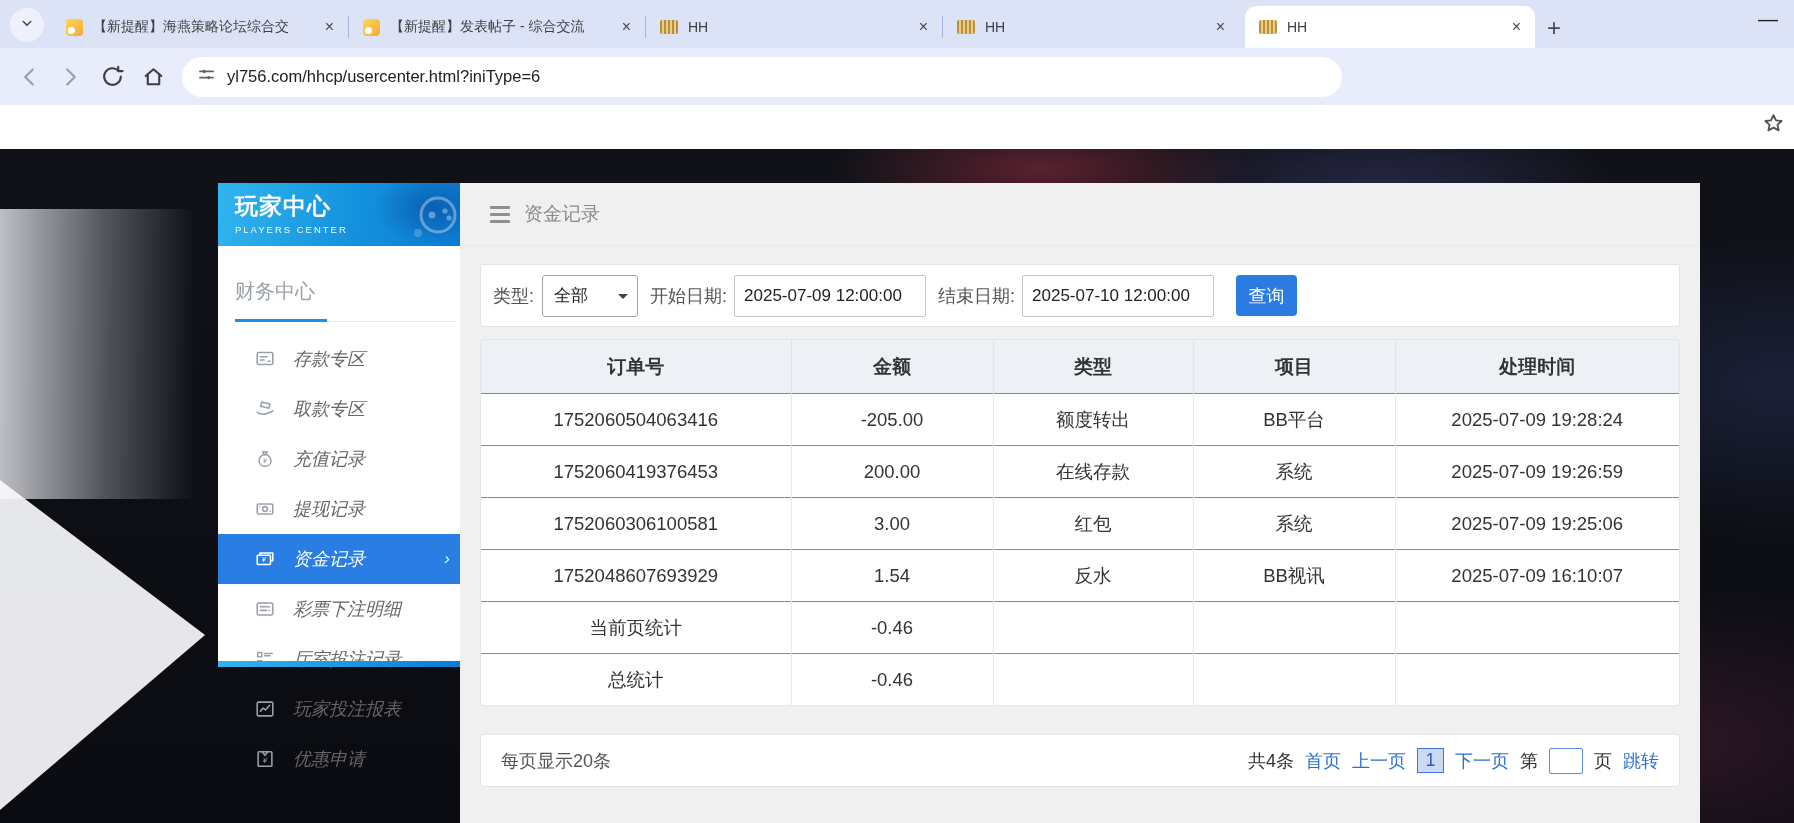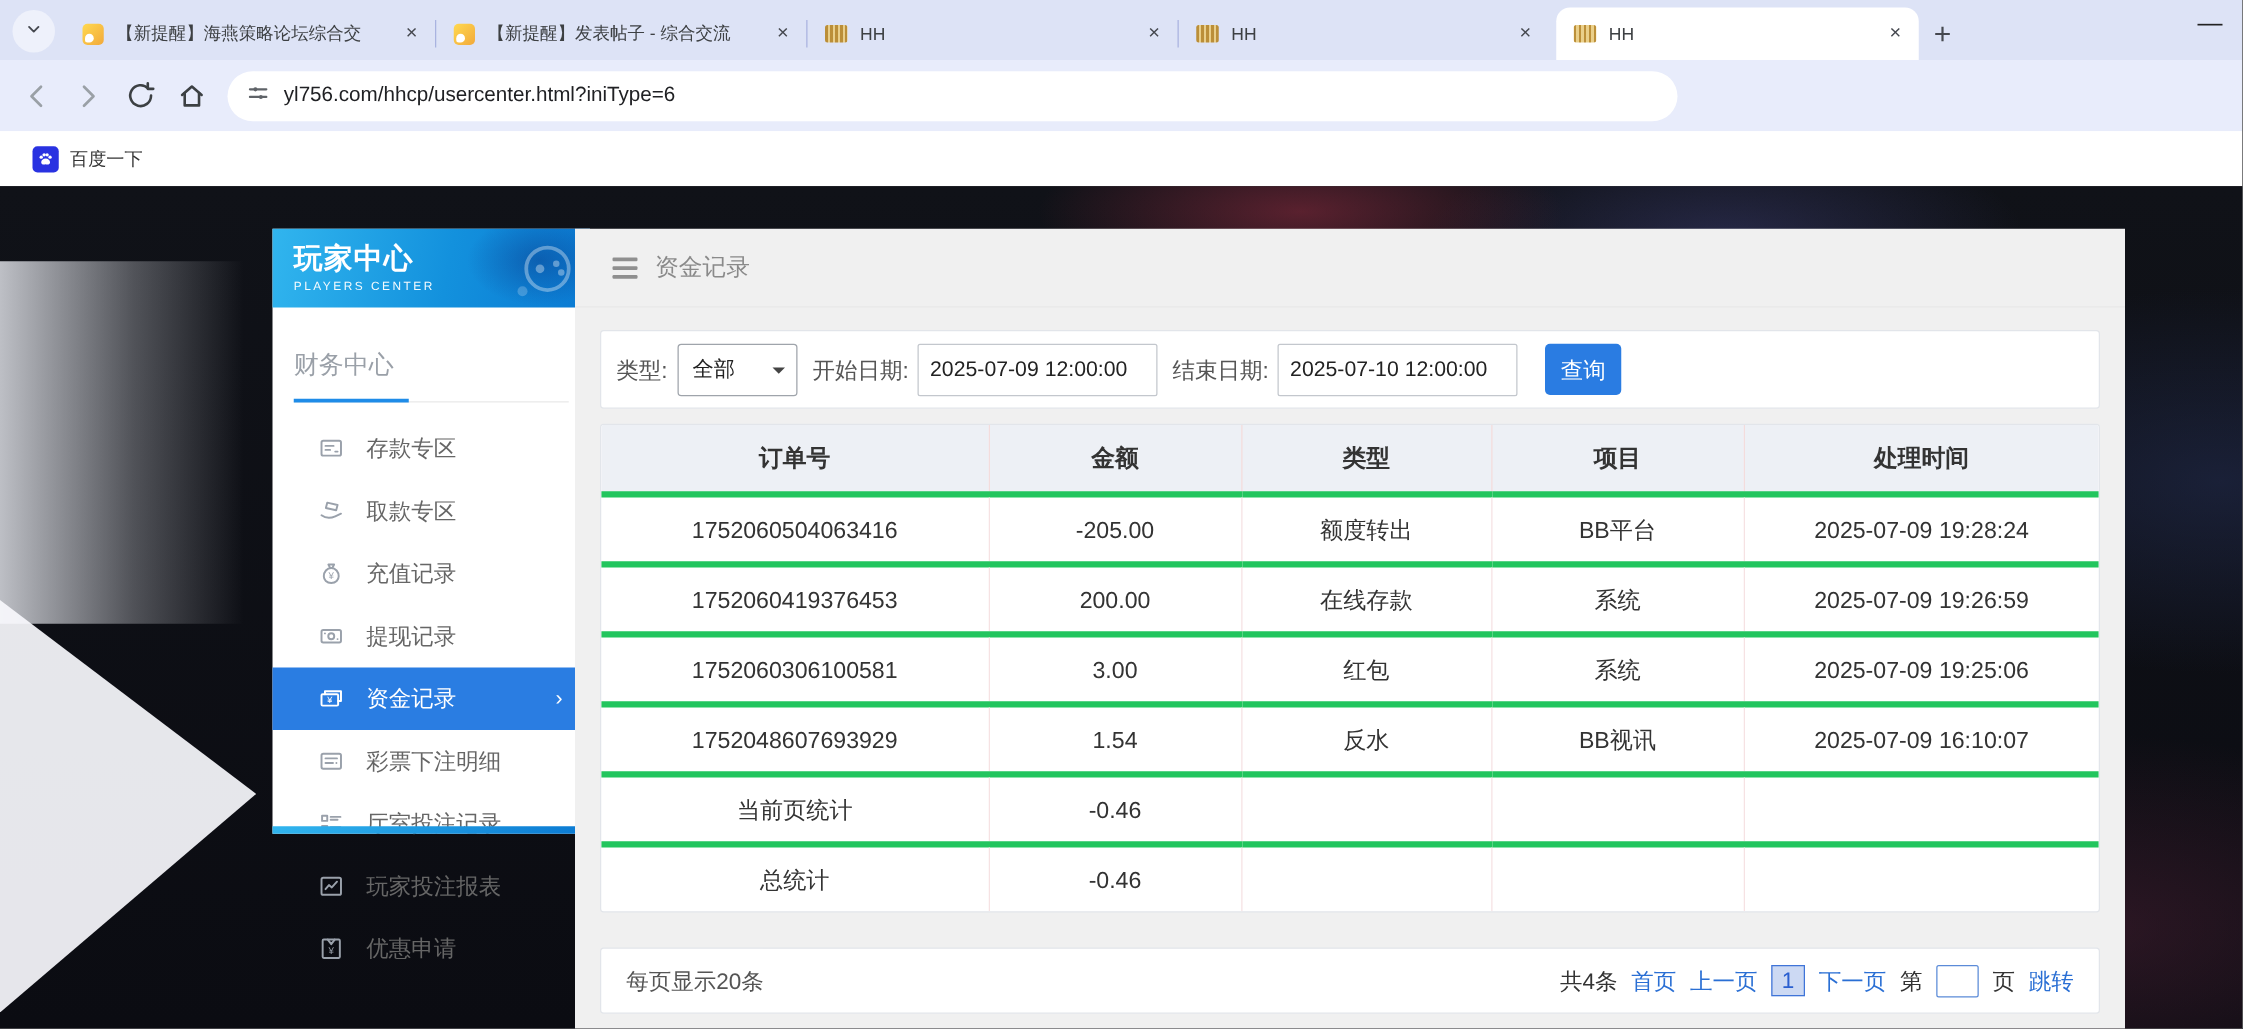--- a/index.html
+++ b/index.html
@@ -61,21 +61,21 @@
       background:radial-gradient(80px 50px at 84% 40%, rgba(10,60,140,.5), transparent 72%),
                  linear-gradient(100deg,#31b5ee 0%,#1391dd 55%,#0a79d2 100%);}
   .banner-title{font-size:23px;font-weight:bold;letter-spacing:1px;}
   .banner-sub{font-size:9.5px;letter-spacing:2px;margin-top:2px;opacity:.95;}
   .banner-deco{position:absolute;right:8px;top:4px;opacity:.35;}
   .section{padding:3px 17px 0;margin-top:29px;}
   .section-title{font-size:20px;color:#9aa0a8;}
   .section-rule{margin-top:13px;height:3px;position:relative;border-bottom:1px solid #e9e9e9;}
   .section-rule::before{content:"";position:absolute;left:0;top:1px;width:92px;height:3px;background:#1f8ce8;}
   .menu{padding-top:12px;}
-  .mi{height:50px;display:flex;align-items:center;color:#666;font-size:18px;position:relative;}
+  .mi{height:50px;display:flex;align-items:center;color:#666;font-size:18px;position:relative;font-style:italic;}
   .mi .ic{width:22px;height:22px;margin-left:36px;margin-right:17px;color:#9aa1ab;flex:none;display:flex;}
   .mi.active{background:#2a7de2;color:#fff;margin-right:12px;}
   .mi.active .ic{color:#fff;}
   .mi .chev{display:none;}
   .mi.active .chev{display:block;position:absolute;right:10px;font-size:17px;color:#fff;}
   .sliver{position:absolute;bottom:0;left:0;width:100%;height:6px;
       background:linear-gradient(100deg,#31b5ee,#0a79d2);}
 
   
   .main{position:absolute;left:460px;top:183px;width:1240px;height:640px;background:#f0f0f0;}
@@ -90,21 +90,21 @@
        align-items:center;padding-left:11px;color:#222;font-size:17px;position:relative;margin:0 12px 0 8px;box-sizing:border-box;}
   .sel::after{content:"";position:absolute;right:9px;top:18px;border:5px solid transparent;border-top-color:#444;}
   .inp{width:192px;height:42px;border:1px solid #c3c7cd;border-radius:2px;background:#fff;color:#222;
        font-size:17px;padding:0 9px;box-sizing:border-box;margin:0 12px 0 7px;font-family:inherit;}
   .btn{width:61px;height:41px;background:#2a7ce2;color:#fff;border:none;border-radius:4px;
        font-size:18px;margin-left:10px;font-family:inherit;}
   .table-card{margin-top:12px;overflow:hidden;}
   table{width:100%;border-collapse:collapse;table-layout:fixed;}
   th{height:51px;background:#edf0f5;font-size:19px;color:#333;font-weight:bold;border-left:1px solid #f3dcdc;}
   th:first-child{border-left:none;}
-  td{height:49px;text-align:center;font-size:18.5px;color:#333;border-top:5px solid #22c55e;
+  td{height:49px;text-align:center;font-size:18.5px;color:#333;border-top:1px solid #22c55e;
      border-left:1px solid #f6e2e3;overflow:hidden;white-space:nowrap;}
   td:first-child{border-left:none;}
   .pager{margin-top:28px;height:53px;display:flex;align-items:center;justify-content:space-between;
      padding:0 20px;font-size:18px;color:#555;}
   .pright{display:flex;align-items:center;gap:11px;color:#333;}
   .plink{color:#2a6fd4;}
   .pcur{min-width:13px;padding:1px 6px;border:1px solid #3f74d8;background:#ccd9f3;color:#2a5fd0;text-align:center;}
   .pinp{width:34px;height:26px;border:1px solid #5b8bd8;border-radius:2px;box-sizing:border-box;font-family:inherit;}
 </style>
 </head>
@@ -191,34 +191,20 @@
       </span>
       <span class="url">yl756.com/hhcp/usercenter.html?iniType=6</span>
     </div>
     <span class="star">
       <svg width="25" height="25" viewBox="0 0 24 24" fill="none" stroke="#50545a" stroke-width="1.8" stroke-linejoin="round">
           <path d="M12 4l2.4 5 5.4.6-4 3.7 1.1 5.3-4.9-2.7-4.9 2.7 1.1-5.3-4-3.7 5.4-.6z"></path>
         </svg>
     </span>
   </div>
 
-  <div class="bookmarks">
-    <div class="bm">
-      <span class="baidu">
-        <svg width="17" height="17" viewBox="0 0 24 24" fill="#fff">
-            <circle cx="7" cy="9.5" r="1.9"></circle>
-            <circle cx="10.3" cy="6.9" r="1.9"></circle>
-            <circle cx="13.7" cy="6.9" r="1.9"></circle>
-            <circle cx="17" cy="9.5" r="1.9"></circle>
-            <path d="M12 11c-2.8 0-5 2-5 4.2 0 1.6 1.3 2.6 2.9 2.6 1 0 1.6-.4 2.1-.4s1.1.4 2.1.4c1.6 0 2.9-1 2.9-2.6C17 13 14.8 11 12 11z"></path>
-          </svg>
-      </span>
-      <span>百度一下</span>
-    </div>
-  </div>
 
   <div class="backdrop">
     <div class="streak"></div>
     <div class="wedge"></div>
   </div>
 
   <div class="sidebar">
     <div class="banner">
       <div class="banner-title">玩家中心</div>
       <div class="banner-sub">PLAYERS CENTER</div>

